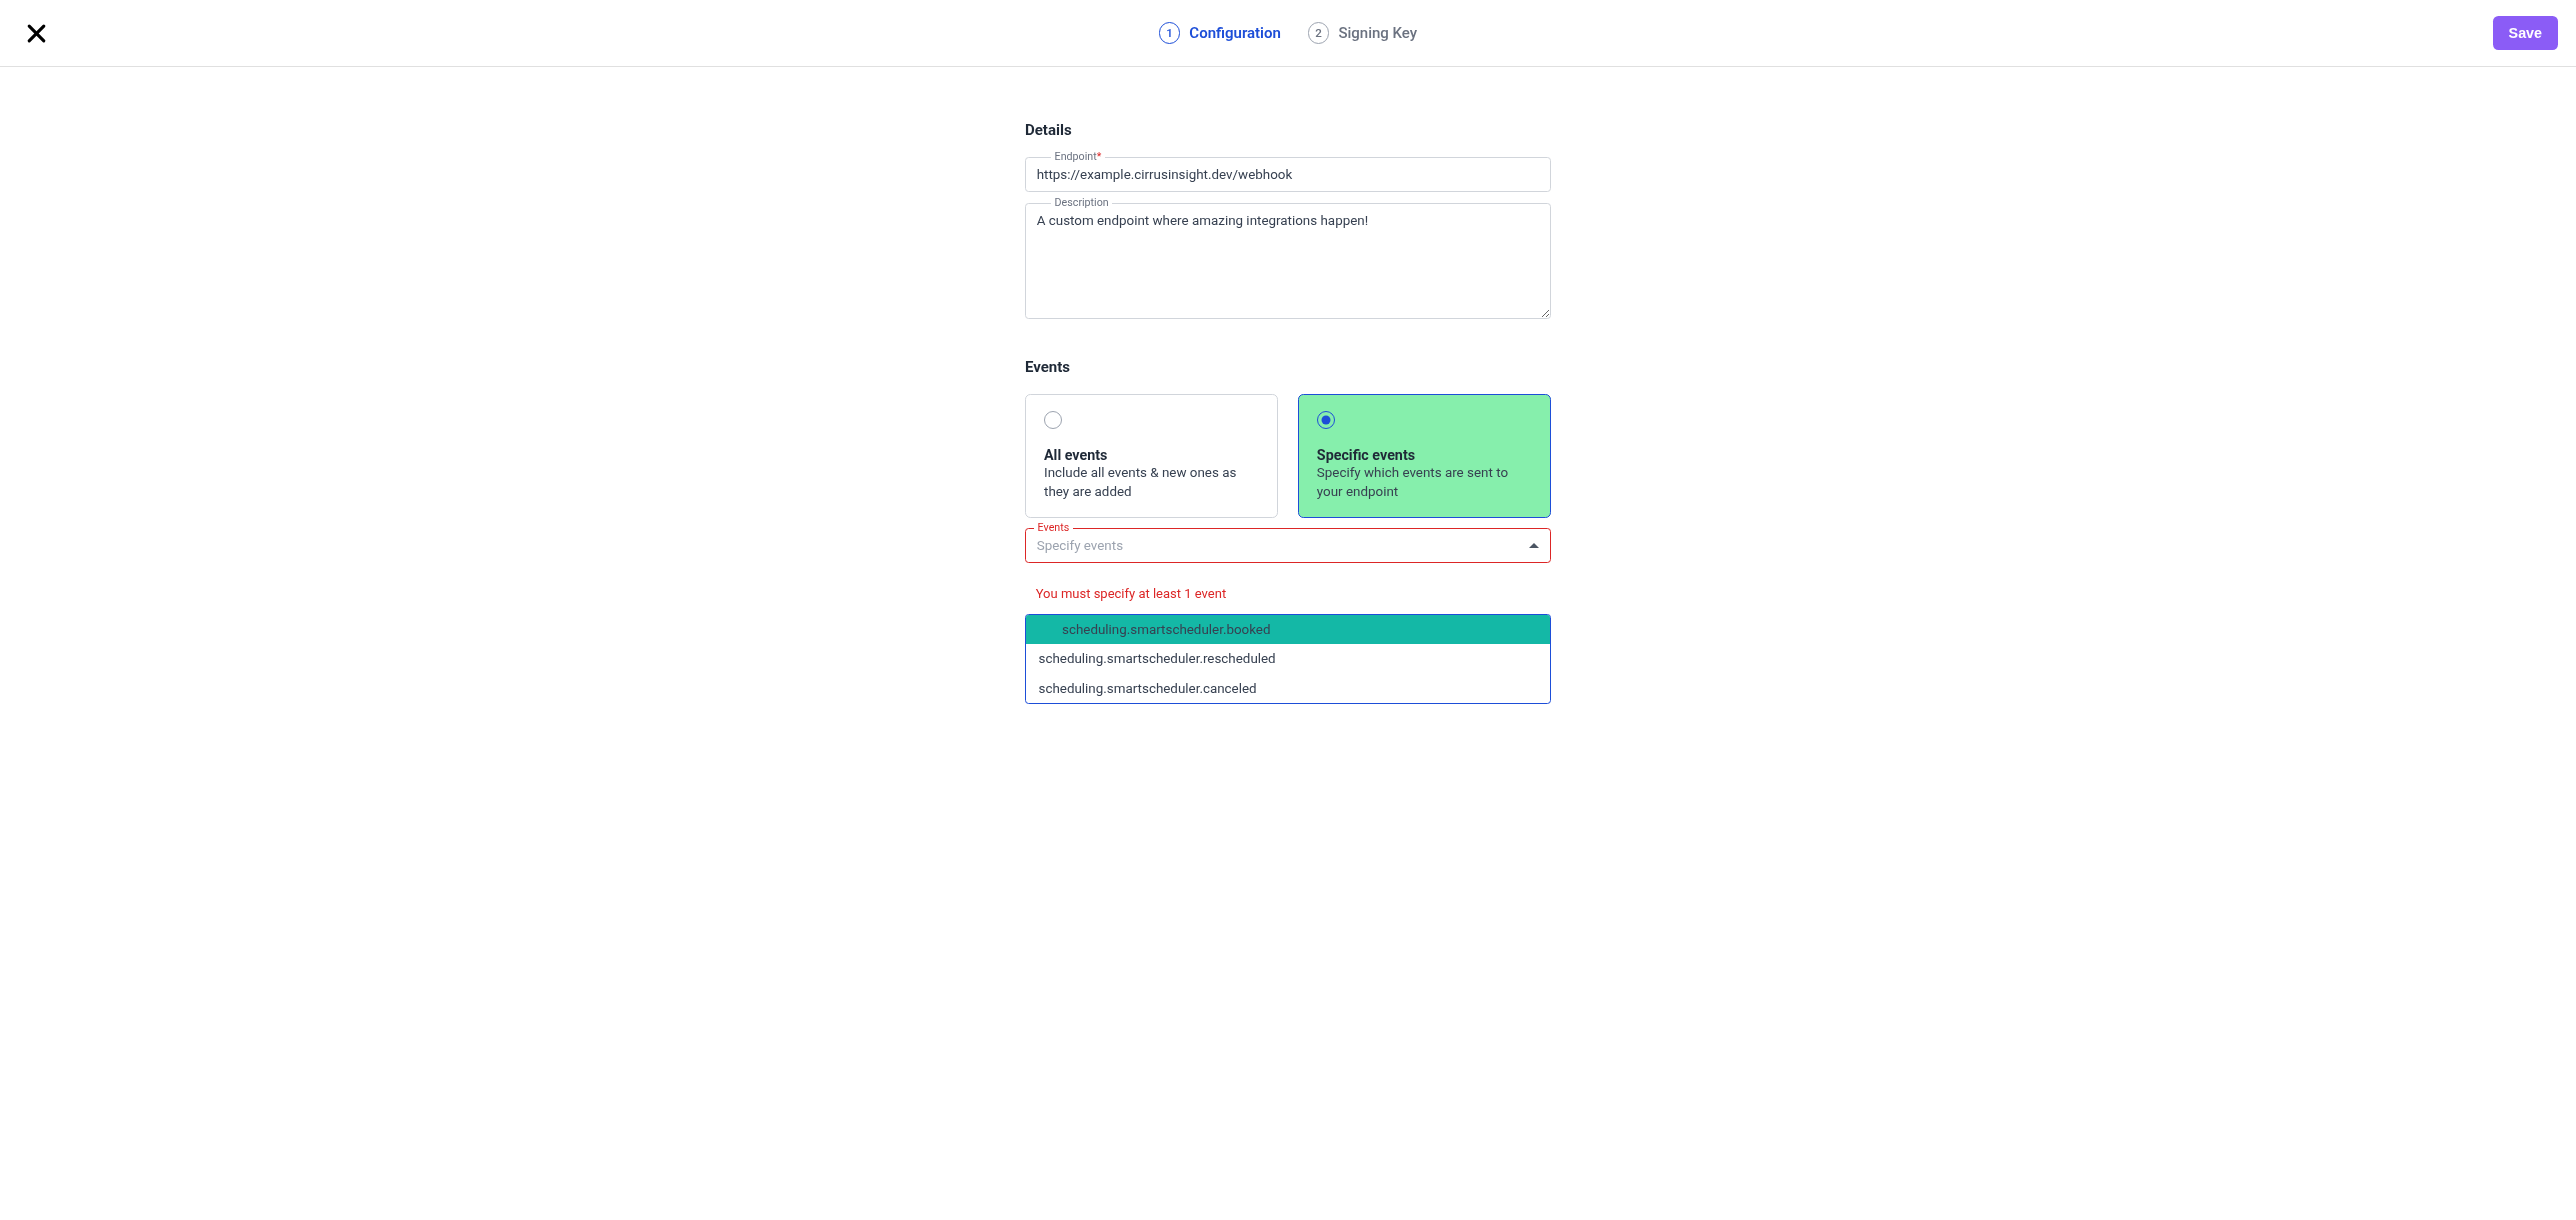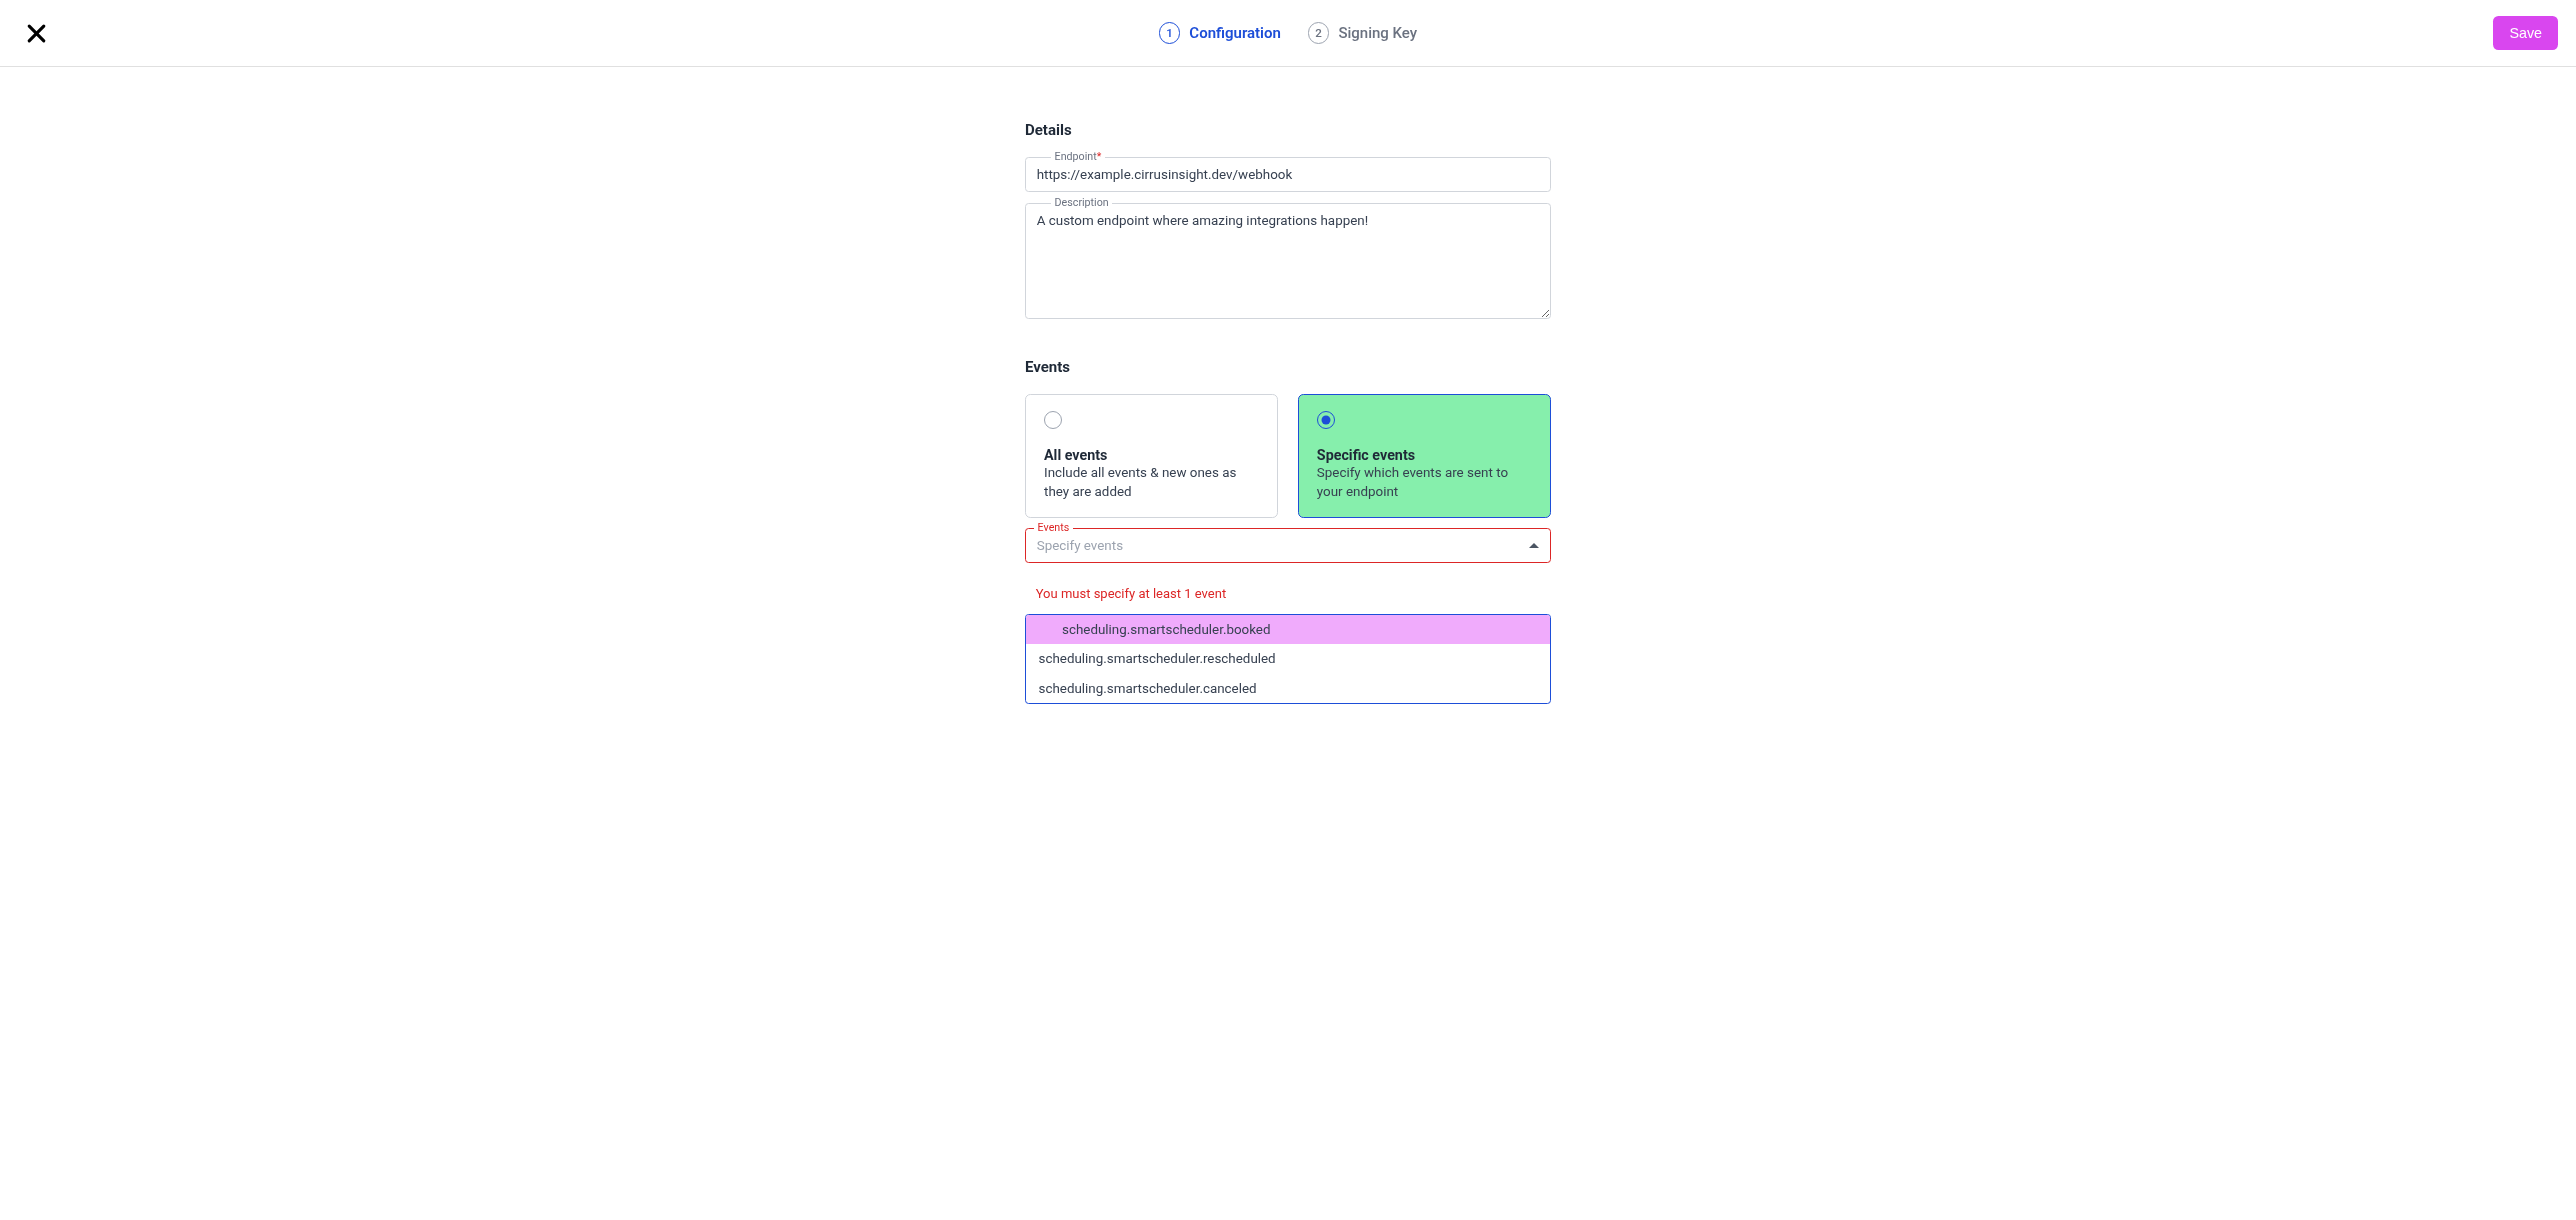--- a/index.html
+++ b/index.html
@@ -74,26 +74,26 @@
       color: #6b7280;
       font-weight: 500;
     }
     .step-label {
       font-size: 15px;
     }
     .save-btn {
       position: absolute;
       right: 18px;
       padding: 9px 16px;
-      background: #d946ef;
+      background: #8b5cf6;
       color: #fff;
       border: none;
       border-radius: 5.4px;
       font-size: 14.3px;
-      font-weight: 400;
+      font-weight: 700;
       cursor: not-allowed;
     }
     .content {
       max-width: 526px;
       margin: 54px auto 0;
     }
     .section-title {
       font-size: 15px;
       font-weight: 700;
       margin-bottom: 18px;
@@ -228,21 +228,21 @@
       border-radius: 3.6px;
       overflow: hidden;
     }
     .dropdown-item {
       padding: 7.2px 12.5px;
       font-size: 13.4px;
       color: #374151;
       cursor: pointer;
     }
     .dropdown-item.highlighted {
-      background: #f0abfc;
+      background: #14b8a6;
       padding-left: 36px;
     }
   </style>
 </head>
 <body>
 
 <div class="header">
   <button class="close-btn">
     <svg viewBox="0 0 24 24" fill="none" stroke="#000" stroke-width="3" stroke-linecap="round">
       <line x1="5" y1="5" x2="19" y2="19"></line>

